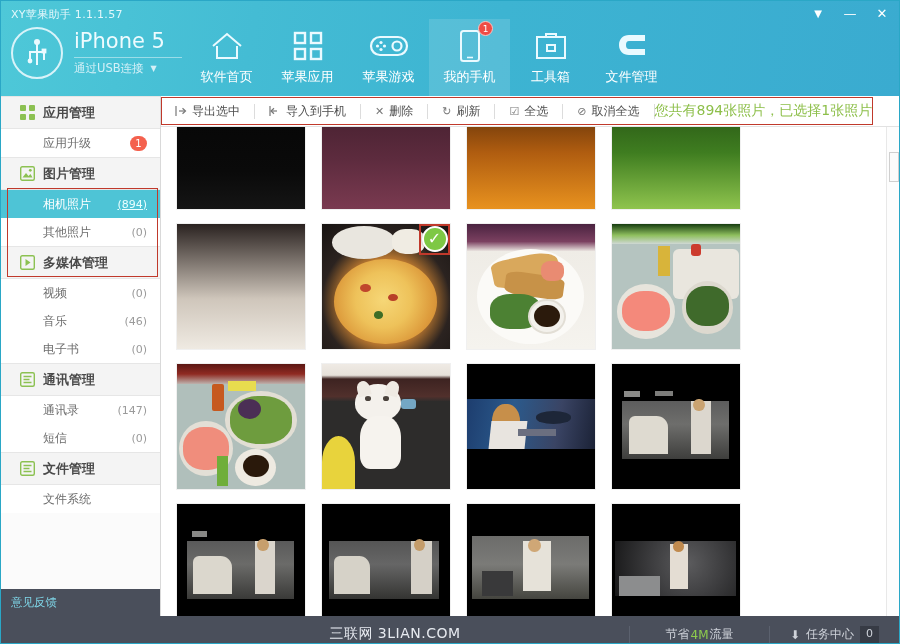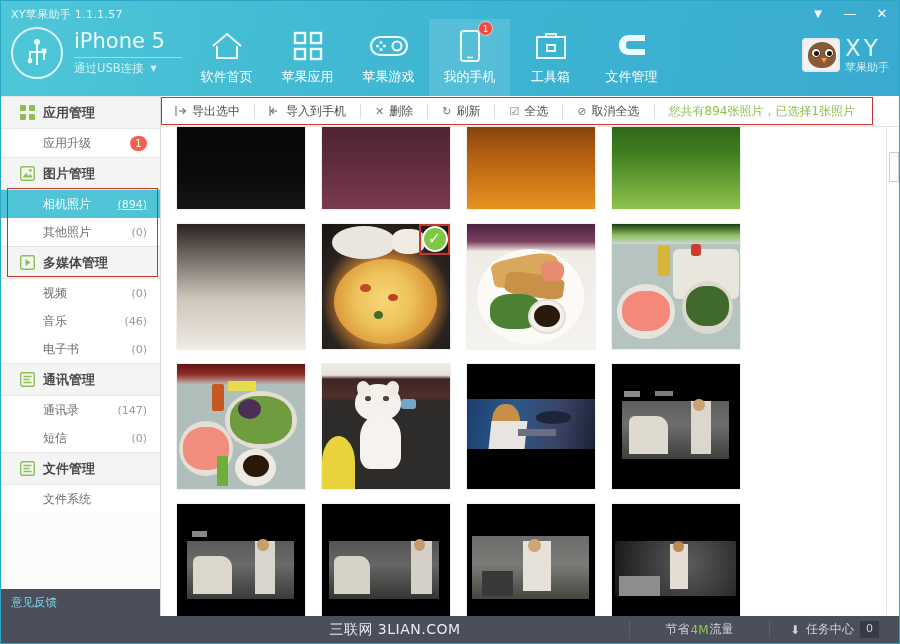--- a/index.html
+++ b/index.html
@@ -139,21 +139,21 @@
   .toolbar {
     height: 31px; flex: 0 0 31px; display: flex; align-items: center;
     background: #ffffff; border-bottom: 1px solid #e2e2e2; position: relative;
   }
   .tb-btn {
     display: flex; align-items: center; gap: 5px; font-size: 12px;
     color: #4d4d4d; padding: 0 14px; height: 100%; cursor: pointer;
   }
   .tb-btn .ic { color: #777; font-size: 11px; display:flex; align-items:center; }
   .tb-sep { width: 1px; height: 15px; background: #dcdcdc; }
-  .tb-status { font-size: 12px; color: #8dbf4a; padding-left: 14px; white-space: nowrap; }
+  .tb-status { font-size: 14px; color: #8dbf4a; white-space: nowrap; }
 
   .grid-wrap { flex: 1 1 auto; position: relative; overflow: hidden; background: #fff; }
   .grid {
     position: absolute; left: 0; top: -51px; right: 13px;
     display: flex; flex-wrap: wrap; align-content: flex-start;
     padding: 0 0 0 7px;
   }
   .cell {
     width: 145px; height: 140px; display: flex; align-items: center;
     justify-content: center; position: relative; cursor: pointer;
@@ -178,21 +178,21 @@
     background: #fdfdfd; border-left: 1px solid #e8e8e8;
   }
   .vthumb {
     position: absolute; left: 2px; top: 25px; width: 10px; height: 30px;
     background: #fbfbfb; border: 1px solid #cfcfcf;
   }
 
   
   .statusbar {
     height: 27px; flex: 0 0 27px; background: #4a4f5b; display: flex;
-    align-items: center; color: #cfd3da; font-size: 12px; position: relative;
+    align-items: flex-end; color: #cfd3da; font-size: 12px; position: relative;
   }
   .sb-left { width: 160px; flex: 0 0 160px; }
   .sb-mid {
     flex: 1 1 auto; display: flex; align-items: center; justify-content: center;
     color: #e7eaf0; font-size: 14px; letter-spacing: .5px;
   }
   .sb-traffic {
     width: 140px; flex: 0 0 140px; display: flex; align-items: center;
     justify-content: center; gap: 1px; font-size: 12px; color: #cfd3da;
     border-left: 1px solid #5b616e;
@@ -307,32 +307,20 @@
       <div class="nav-item">
         <div class="nav-ico">
           <svg width="34" height="30" viewBox="0 0 34 30">
             <path d="M30 4 L14 4 C8 4 4 8 4 14 C4 20 8 24 14 24 L30 24 L30 18 L14 18 C12 18 11 16.5 11 14 C11 11.5 12 10 14 10 L30 10 Z" fill="#eafaff"></path>
           </svg>
         </div>
         <div class="nav-label">文件管理</div>
       </div>
     </div>
 
-    <div class="brand">
-      <div class="owl">
-        <div class="owl-body"></div>
-        <div class="owl-eye l"></div>
-        <div class="owl-eye r"></div>
-        <div class="owl-beak"></div>
-      </div>
-      <div class="brand-txt">
-        <div class="brand-xy">XY</div>
-        <div class="brand-sub">苹果助手</div>
-      </div>
-    </div>
   </div>
 
   <div class="body-row">
 
     <div class="sidebar">
       <div class="side-scroll">
 
         <div class="grp-head">
           <span class="grp-ico">
             <svg width="15" height="15" viewBox="0 0 15 15" fill="#8cc152">

